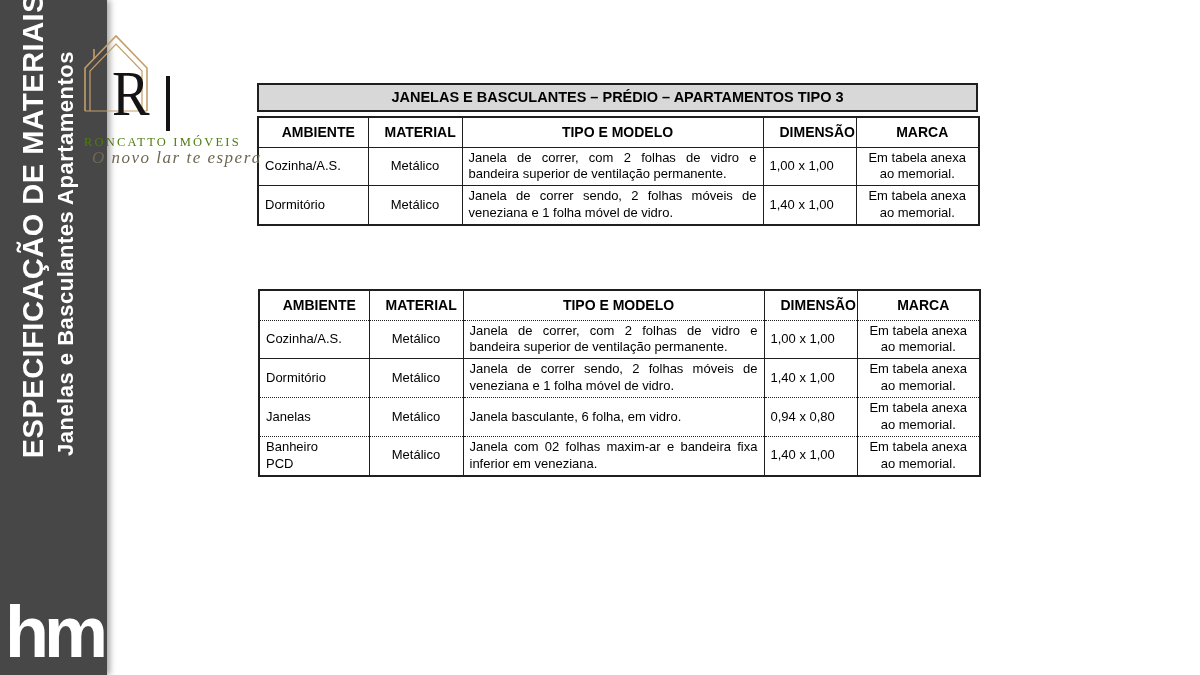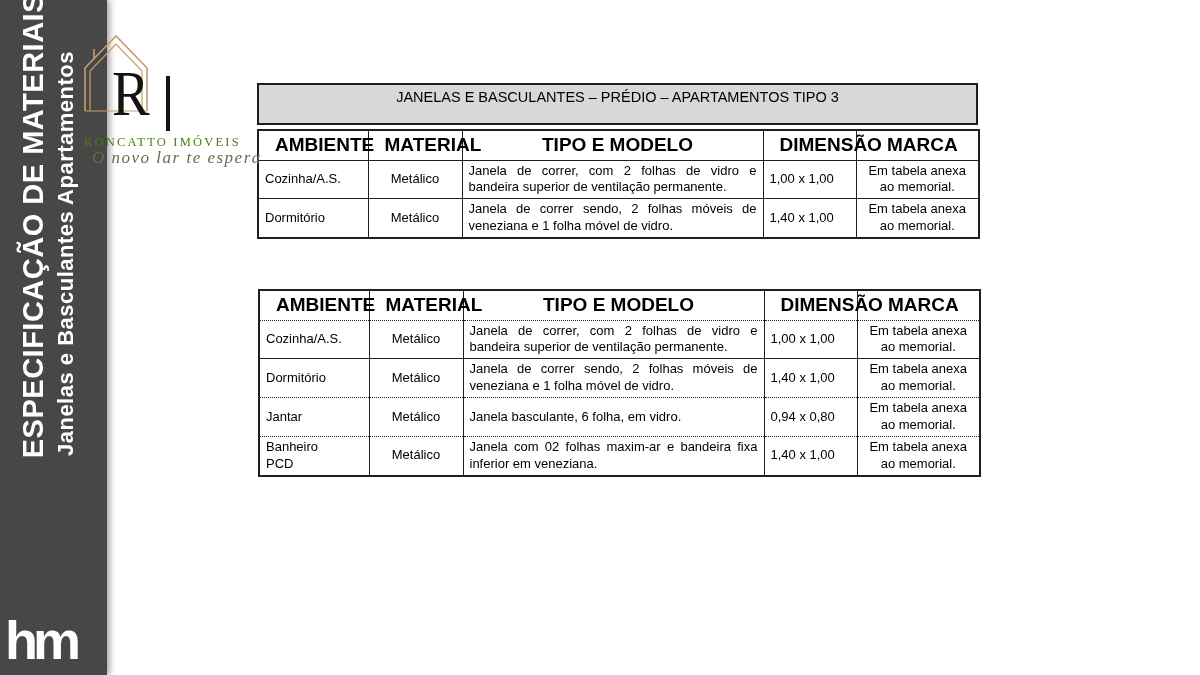--- a/index.html
+++ b/index.html
@@ -53,50 +53,50 @@
     transform:rotate(180deg);
     color:var(--text-white);
     font-weight:bold;
     white-space:nowrap;
     z-index:3;
   }
   .v-title{left:17px;bottom:217px;font-size:29px;letter-spacing:.5px;}
   .v-subtitle{left:53px;bottom:219px;font-size:22px;letter-spacing:.5px;}
   .hm-logo{
     position:absolute;left:5px;bottom:13px;
-    font-size:54px;font-weight:bold;line-height:.82;
+    font-size:72px;font-weight:bold;line-height:.82;
     letter-spacing:-5px;color:var(--text-white);z-index:3;
   }
 
   
   .content{position:absolute;left:0;top:0;width:1200px;height:675px;z-index:0;}
   .spec-table{position:absolute;width:721px;}
   .spec-table.t0{left:257px;top:83px;}
   .spec-table.t1{left:258px;top:289px;}
   .t-title{
-    width:721px;height:42px;
+    width:721px;height:29px;
     background:var(--table-title-bg);
     border:2px solid var(--table-border);
     border-bottom-width:2.5px;
-    font-size:14.5px;font-weight:normal;color:#000;
+    font-size:14.5px;font-weight:bold;color:#000;
     text-align:center;line-height:24px;
     margin-bottom:4px;
   }
   table.grid{
     width:721px;table-layout:fixed;border-collapse:collapse;
     border:2px solid var(--table-border);
     font-size:13px;color:#000;
   }
   table.grid th,table.grid td{
     border-left:1px solid var(--table-border);
     border-top:1px solid var(--table-border);
     border-right:none;border-bottom:none;
     padding:2px 6px;vertical-align:middle;
   }
-  table.grid th{height:30px;font-size:19px;font-weight:bold;text-align:center;border-top:none;padding-left:16px;}
+  table.grid th{height:30px;font-size:14px;font-weight:bold;text-align:center;border-top:none;padding-left:16px;}
   table.grid td{height:35px;line-height:1.3;}
   td.col-0{white-space:pre-line;}
   td.col-1{text-align:center;}
   td.col-2{text-align:justify;}
   td.col-3{}
   td.col-4{text-align:center;padding:2px 4px;}
   
   .spec-table.t1 tbody tr:nth-child(1) td,
   .spec-table.t1 tbody tr:nth-child(3) td,
   .spec-table.t1 tbody tr:nth-child(4) td{border-top:1px dotted var(--table-border);}
@@ -170,21 +170,21 @@
             <td class="col-4">Em tabela anexa ao memorial.</td>
           </tr>
           <tr>
             <td class="col-0">Dormitório</td>
             <td class="col-1">Metálico</td>
             <td class="col-2">Janela de correr sendo, 2 folhas móveis de veneziana e 1 folha móvel de vidro.</td>
             <td class="col-3">1,40 x 1,00</td>
             <td class="col-4">Em tabela anexa ao memorial.</td>
           </tr>
           <tr>
-            <td class="col-0">Jantar</td>
+            <td class="col-0">Janelas</td>
             <td class="col-1">Metálico</td>
             <td class="col-2">Janela basculante, 6 folha, em vidro.</td>
             <td class="col-3">0,94 x 0,80</td>
             <td class="col-4">Em tabela anexa ao memorial.</td>
           </tr>
           <tr>
             <td class="col-0">Banheiro
 PCD</td>
             <td class="col-1">Metálico</td>
             <td class="col-2">Janela com 02 folhas maxim-ar e bandeira fixa inferior em veneziana.</td>

